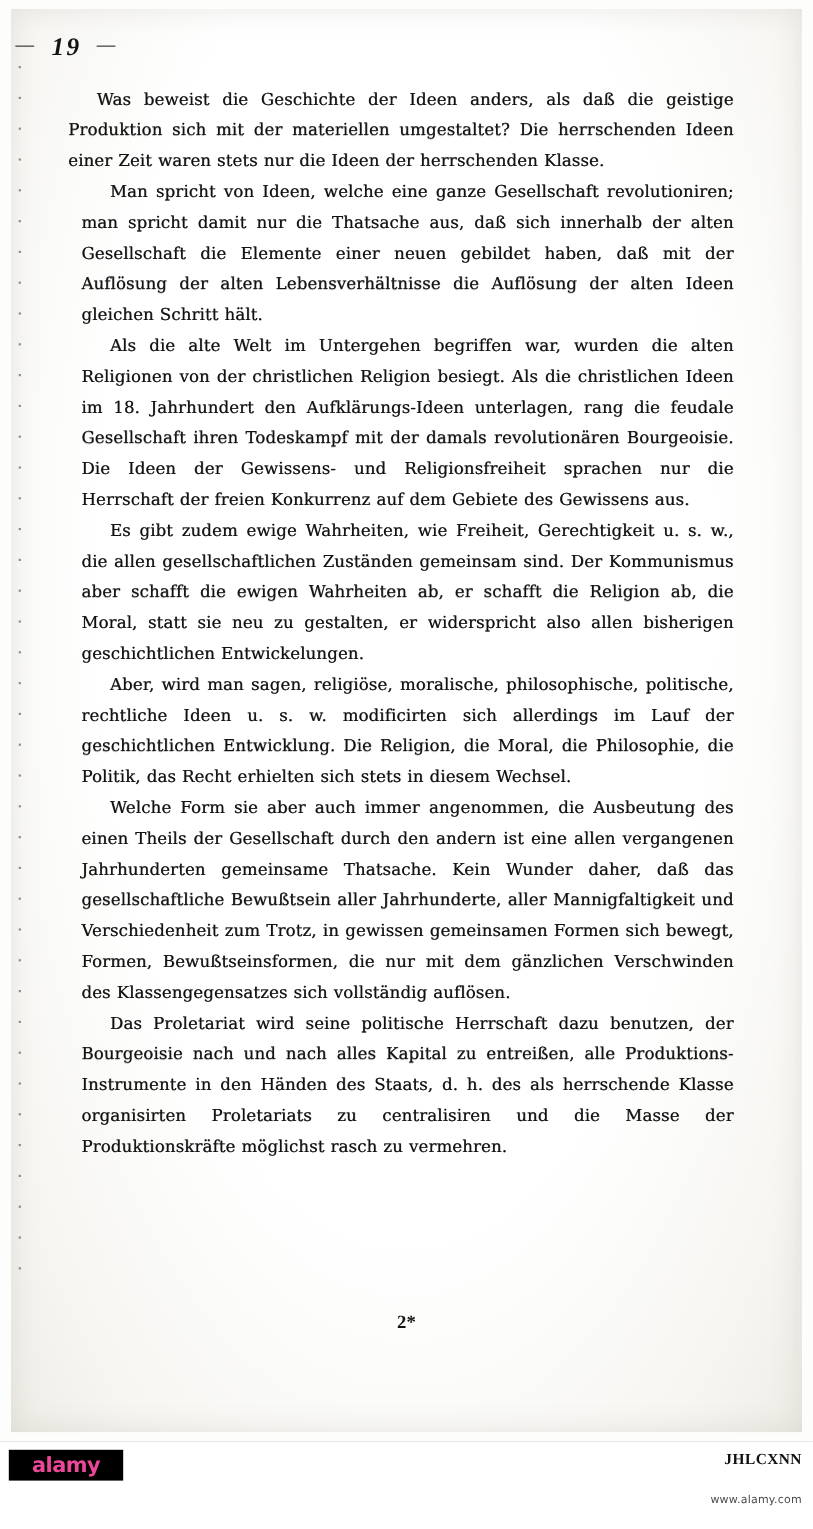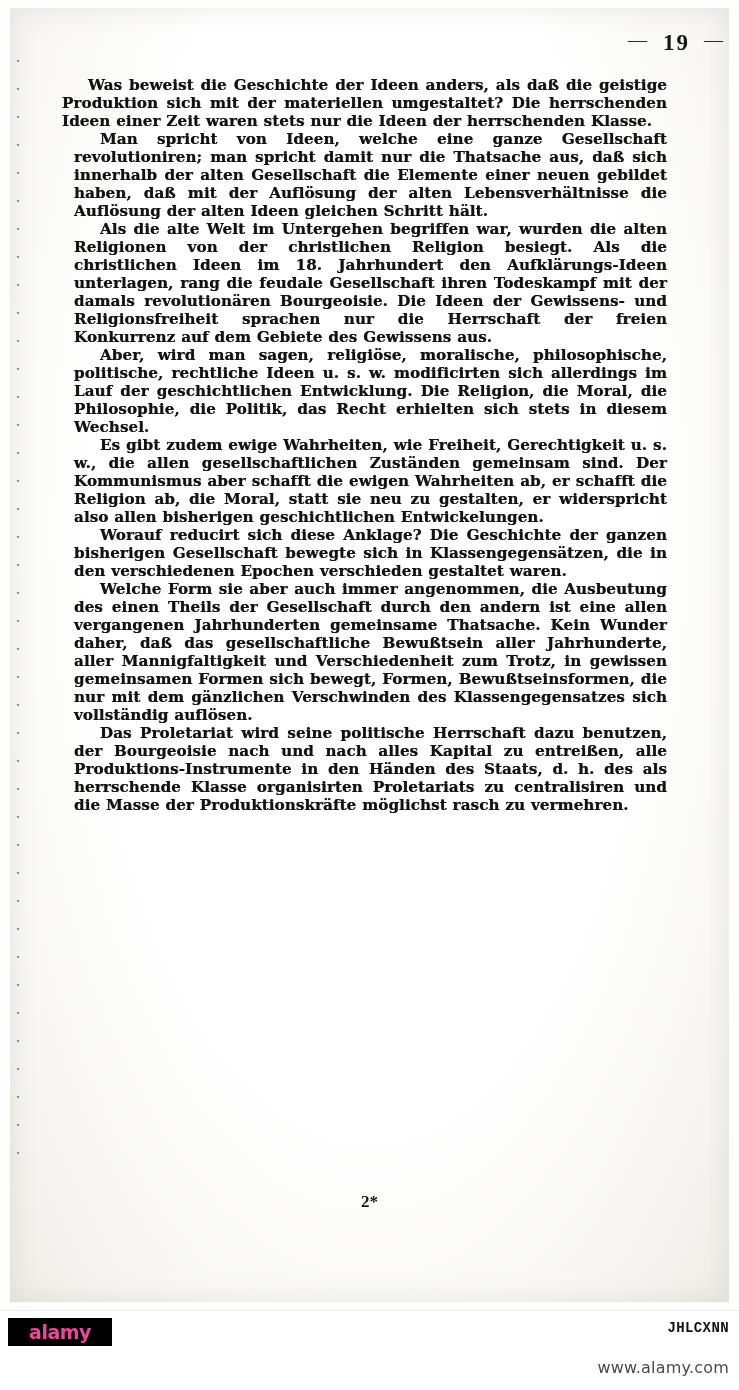--- a/index.html
+++ b/index.html
@@ -52,49 +52,49 @@
     background: #3a3a38;
     margin-bottom: 26px;
     margin-left: 1px;
   }
 
   .page-number {
     position: absolute;
     top: 30px;
     left: 0;
     width: 739px;
-    text-align: right;
+    text-align: left;
     font-family: "Liberation Serif", serif;
     font-size: 23px;
     font-weight: 700;
     letter-spacing: 2px;
     color: #141414;
+    font-style: italic;
   }
   .page-number .dash {
     font-weight: 400;
     font-size: 19px;
     color: #1b1b1b;
     padding: 0 14px;
     position: relative;
     top: -4px;
   }
 
   .body-text {
     position: absolute;
     left: 62px;
     top: 76px;
     width: 605px;
     color: #121212;
     font-size: 15.1px;
-    line-height: 18px;
+    line-height: 28px;
     text-align: justify;
     text-justify: inter-word;
     font-family: "DejaVu Serif", "Liberation Serif", serif;
     letter-spacing: 0.1px;
-    font-weight: bold;
     -webkit-font-smoothing: none;
   }
   .body-text p {
     margin: 0 0 0 0;
     text-indent: 26px;
     word-spacing: 0.5px;
     
     text-shadow: 0.35px 0 0 rgba(20,20,20,0.55), -0.2px 0.2px 0 rgba(20,20,20,0.25);
   }
   .body-text p + p {
@@ -137,32 +137,32 @@
     font-weight: 700;
     letter-spacing: -0.5px;
     display: flex;
     align-items: center;
     justify-content: center;
   }
   .alamy-id {
     position: absolute;
     right: 10px;
     top: 1320px;
-    font-family: Liberation Mono, monospace;
+    font-family: Liberation Serif, serif;
     font-size: 14px;
     font-weight: 700;
     color: #111111;
     letter-spacing: 0.4px;
   }
   .alamy-url {
     position: absolute;
     right: 10px;
     top: 1358px;
     font-family: "DejaVu Sans", "Liberation Sans", sans-serif;
-    font-size: 16px;
+    font-size: 10px;
     color: #4a4a4a;
     letter-spacing: 0.2px;
   }
 </style>
 </head>
 <body>
 
 <div class="page-scan">
   <div class="paper"></div>
 
@@ -210,23 +210,22 @@
   </div>
 
   <div class="page-number">
     <span class="dash">—</span><span>19</span><span class="dash">—</span>
   </div>
 
   <div class="body-text">
     <p>Was beweist die Geschichte der Ideen anders, als daß die geistige Produktion sich mit der materiellen umgestaltet? Die herrschenden Ideen einer Zeit waren stets nur die Ideen der herrschenden Klasse.</p>
     <p>Man spricht von Ideen, welche eine ganze Gesellschaft revolutioniren; man spricht damit nur die Thatsache aus, daß sich innerhalb der alten Gesellschaft die Elemente einer neuen gebildet haben, daß mit der Auflösung der alten Lebensverhältnisse die Auflösung der alten Ideen gleichen Schritt hält.</p>
     <p>Als die alte Welt im Untergehen begriffen war, wurden die alten Religionen von der christlichen Religion besiegt. Als die christlichen Ideen im 18. Jahrhundert den Aufklärungs-Ideen unterlagen, rang die feudale Gesellschaft ihren Todeskampf mit der damals revolutionären Bourgeoisie. Die Ideen der Gewissens- und Religionsfreiheit sprachen nur die Herrschaft der freien Konkurrenz auf dem Gebiete des Gewissens aus.</p>
+    <p>Es gibt zudem ewige Wahrheiten, wie Freiheit, Gerechtigkeit u. s. w., die allen gesellschaftlichen Zuständen gemeinsam sind. Der Kommunismus aber schafft die ewigen Wahrheiten ab, er schafft die Religion ab, die Moral, statt sie neu zu gestalten, er widerspricht also allen bisherigen geschichtlichen Entwickelungen.</p>
     <p>Aber, wird man sagen, religiöse, moralische, philosophische, politische, rechtliche Ideen u. s. w. modificirten sich allerdings im Lauf der geschichtlichen Entwicklung. Die Religion, die Moral, die Philosophie, die Politik, das Recht erhielten sich stets in diesem Wechsel.</p>
-    <p>Es gibt zudem ewige Wahrheiten, wie Freiheit, Gerechtigkeit u. s. w., die allen gesellschaftlichen Zuständen gemeinsam sind. Der Kommunismus aber schafft die ewigen Wahrheiten ab, er schafft die Religion ab, die Moral, statt sie neu zu gestalten, er widerspricht also allen bisherigen geschichtlichen Entwickelungen.</p>
-    <p>Worauf reducirt sich diese Anklage? Die Geschichte der ganzen bisherigen Gesellschaft bewegte sich in Klassengegensätzen, die in den verschiedenen Epochen verschieden gestaltet waren.</p>
     <p>Welche Form sie aber auch immer angenommen, die Ausbeutung des einen Theils der Gesellschaft durch den andern ist eine allen vergangenen Jahrhunderten gemeinsame Thatsache. Kein Wunder daher, daß das gesellschaftliche Bewußtsein aller Jahrhunderte, aller Mannigfaltigkeit und Verschiedenheit zum Trotz, in gewissen gemeinsamen Formen sich bewegt, Formen, Bewußtseinsformen, die nur mit dem gänzlichen Verschwinden des Klassengegensatzes sich vollständig auflösen.</p>
     <p>Das Proletariat wird seine politische Herrschaft dazu benutzen, der Bourgeoisie nach und nach alles Kapital zu entreißen, alle Produktions-Instrumente in den Händen des Staats, d. h. des als herrschende Klasse organisirten Proletariats zu centralisiren und die Masse der Produktionskräfte möglichst rasch zu vermehren.</p>
   </div>
 
   <div class="signature-mark">2*</div>
 </div>
 
 <div class="footer-bar"></div>
 <div class="alamy-logo">alamy</div>
 <div class="alamy-id">JHLCXNN</div>

